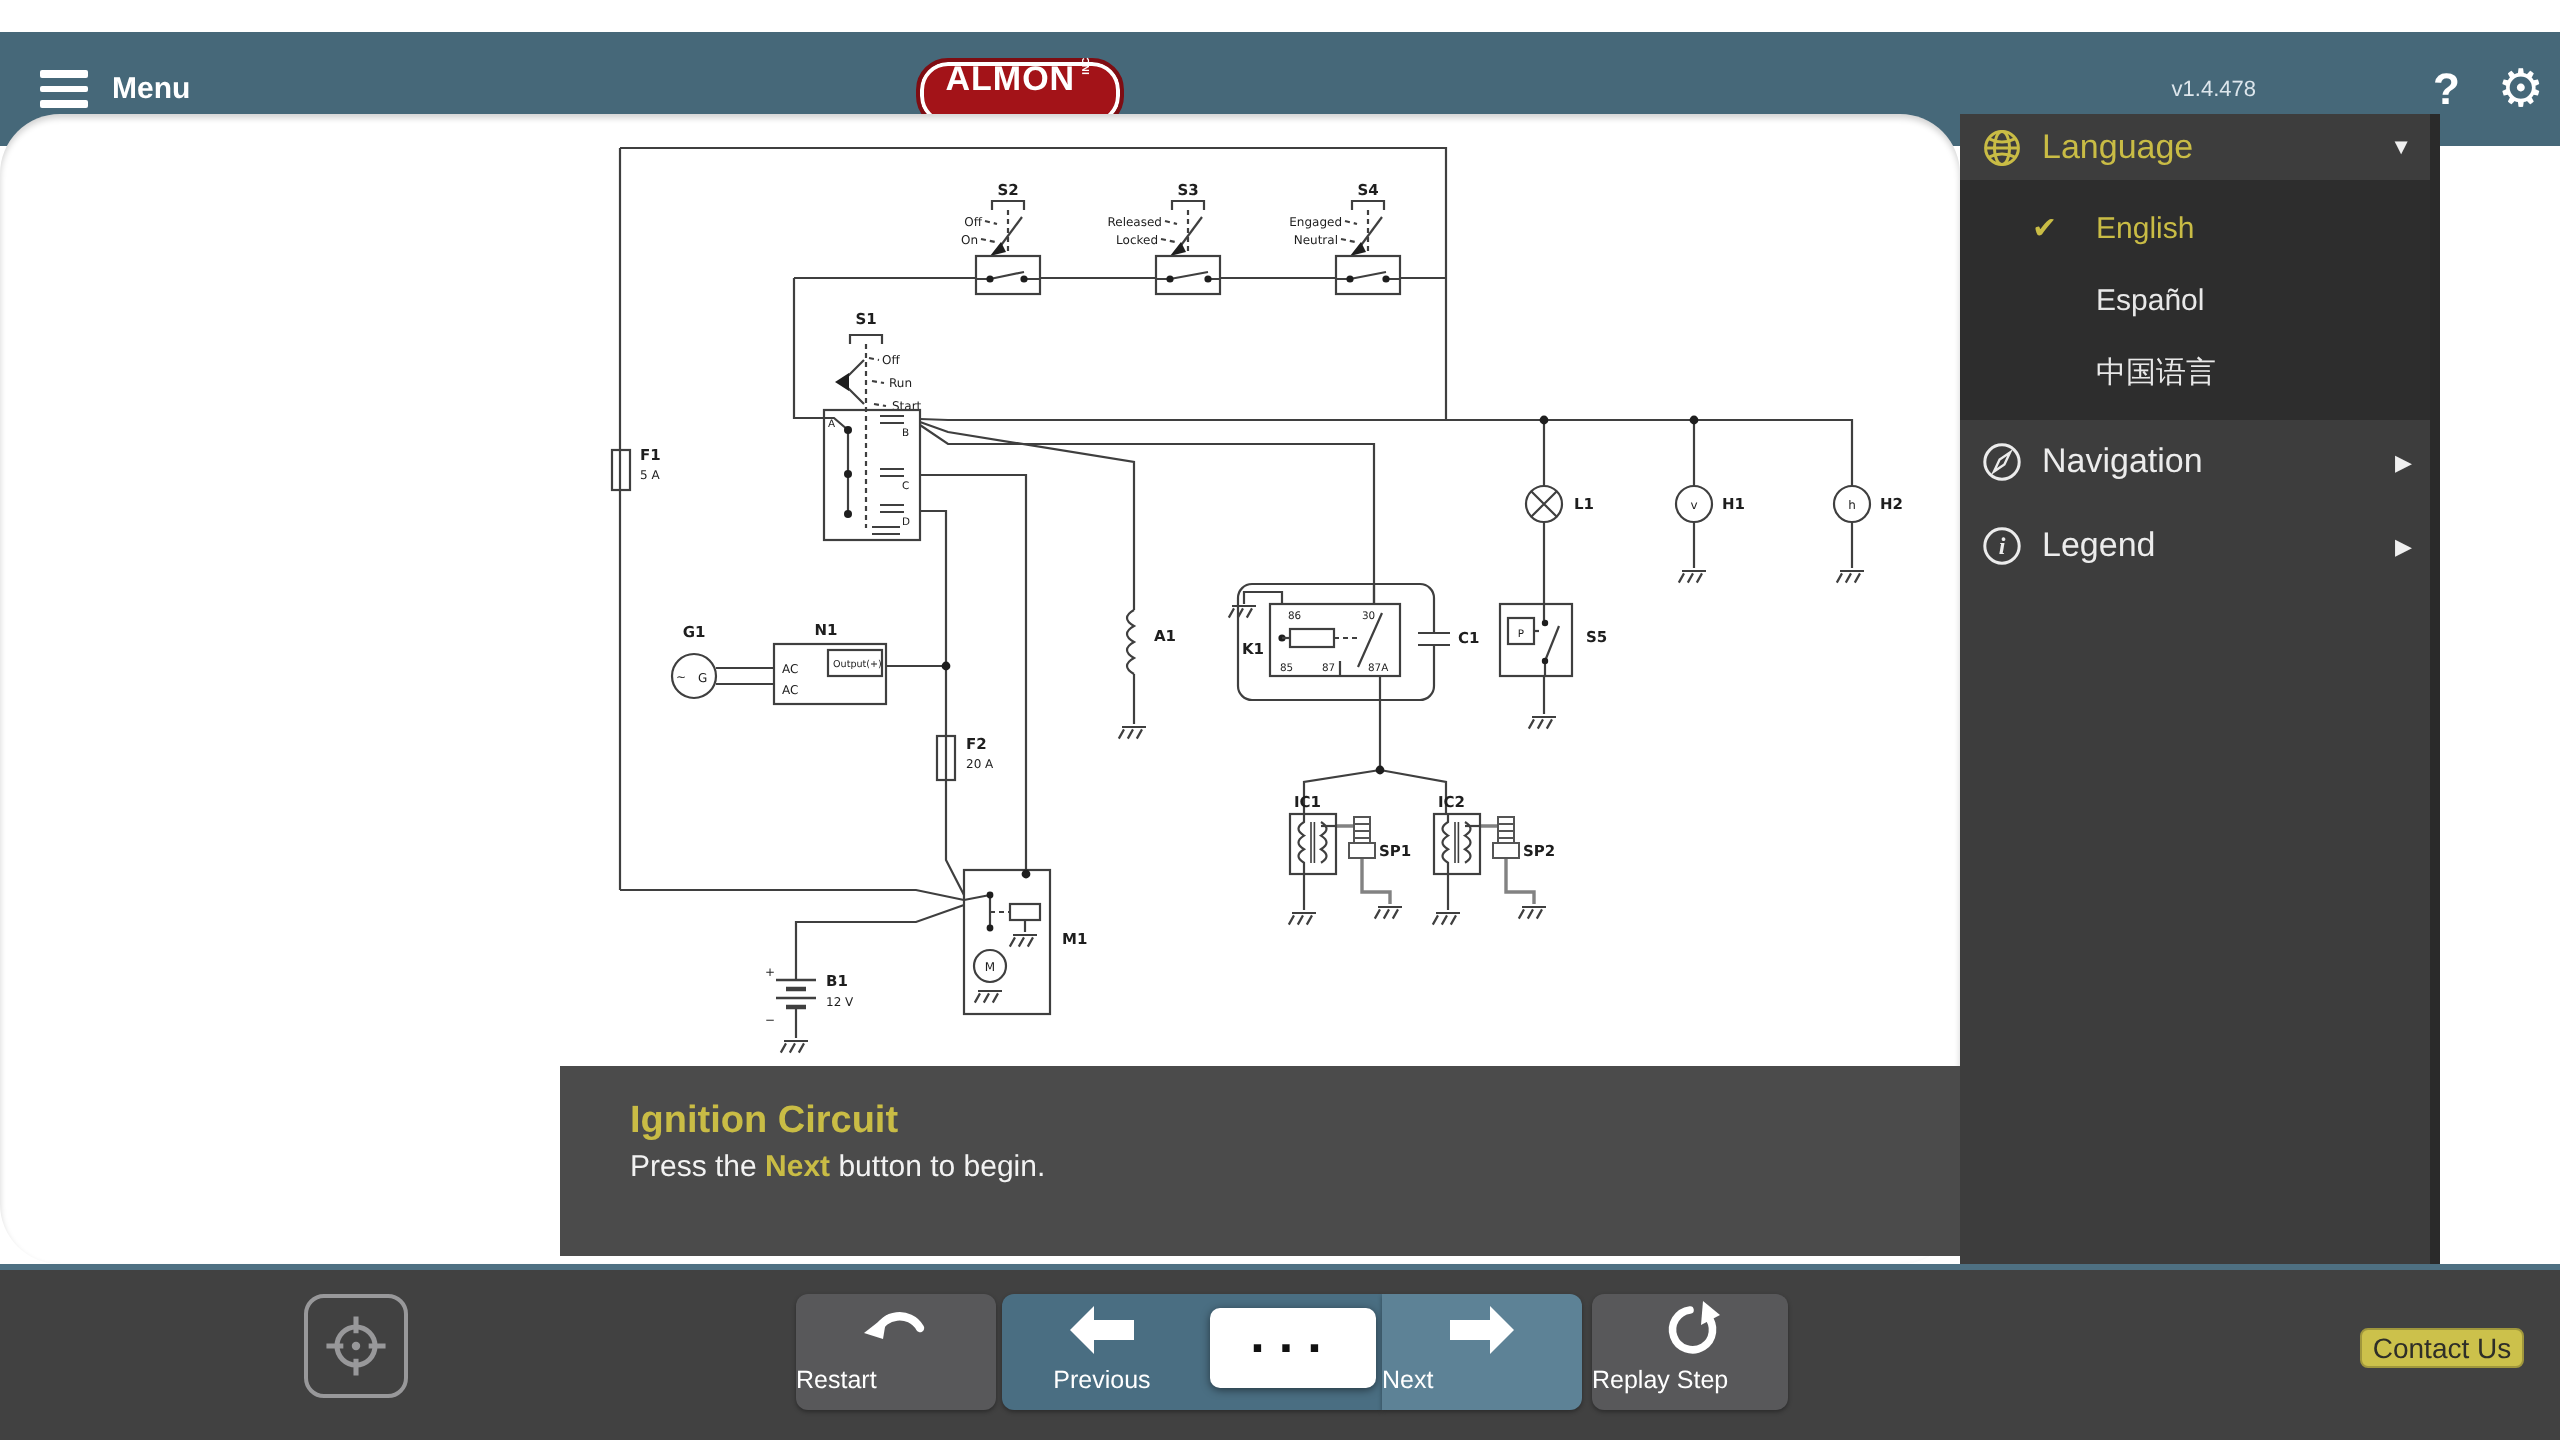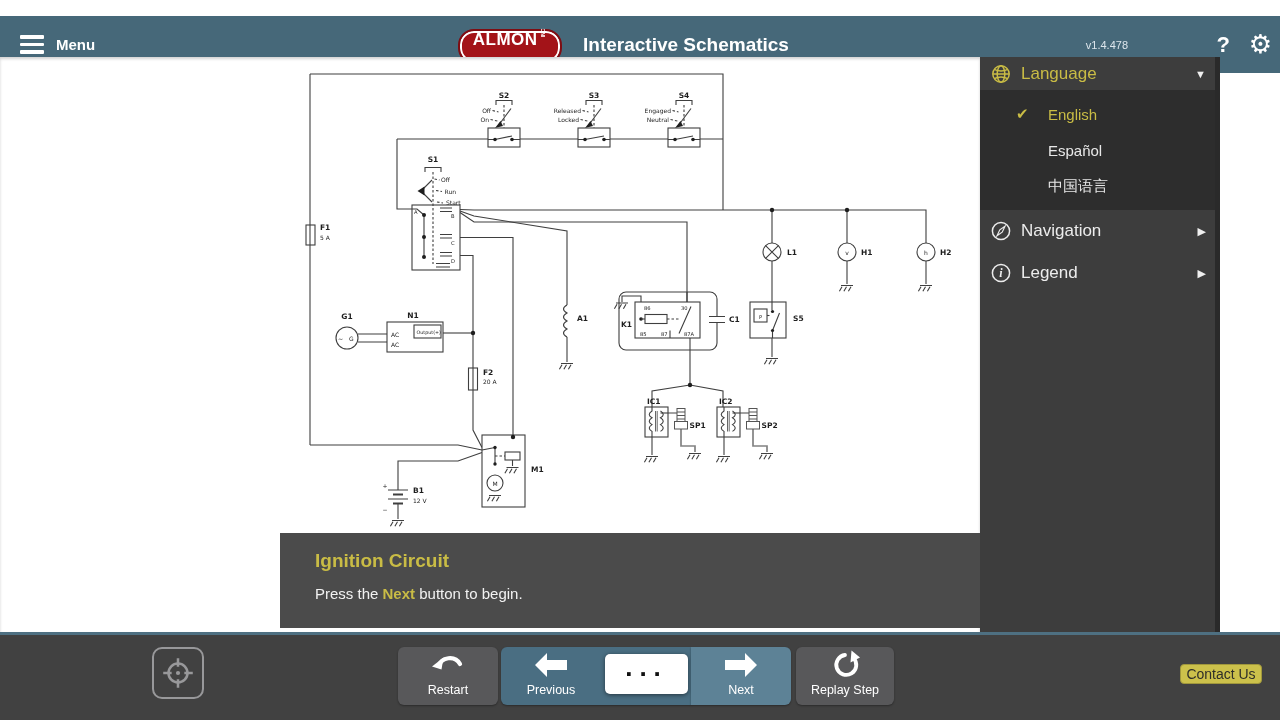--- a/index.html
+++ b/index.html
@@ -19,38 +19,38 @@
   .app-title{position:absolute;left:583px;top:0;height:57px;display:flex;align-items:center;
              color:#fff;font-size:19px;font-weight:bold;}
   .version{position:absolute;right:152px;top:0;height:57px;display:flex;align-items:center;
            color:#dde6ec;font-size:11px;}
   .help-btn{position:absolute;right:50px;top:0;height:57px;display:flex;align-items:center;
             color:#fff;font-size:22px;font-weight:bold;cursor:pointer;}
   .gear-btn{position:absolute;right:8px;top:0;height:57px;display:flex;align-items:center;
             color:#fff;font-size:26px;cursor:pointer;}
   
   .main{position:absolute;left:0;top:57px;width:980px;height:575px;background:#fff;
-        box-shadow:inset 0 2px 3px rgba(0,0,0,.18);}
+        box-shadow:inset 0 2px 3px rgba(0,0,0,.18);border-radius:30px;}
   .sch{position:absolute;left:0;top:0;}
   .sch .w{stroke:#3f3f3f;stroke-width:1.1;fill:none;}
   .sch .wg{stroke:#828282;stroke-width:1.7;fill:none;}
   .sch .box{fill:#fff;stroke:#3f3f3f;stroke-width:1.1;}
   .sch .nf{fill:none;stroke:#3f3f3f;stroke-width:1.1;}
   .sch .dash{stroke-dasharray:2.5,2;}
   .sch .dot{fill:#1e1e1e;stroke:none;}
   .sch text{fill:#1e1e1e;font-family:"DejaVu Sans",sans-serif;}
   .sch .ref{font-size:7.5px;font-weight:bold;}
   .sch .sm{font-size:6px;}
   .sch .tn{font-size:5.2px;}
   .sch .tt{font-size:4.8px;}
   
   .caption{position:absolute;left:280px;top:533px;width:728px;height:95px;background:#4b4b4b;
            box-sizing:border-box;padding:17px 0 12px 35px;}
   .caption-title{color:#c9bc45;font-size:19px;font-weight:bold;}
-  .caption-text{color:#f2f2f2;font-size:15px;margin-top:13px;}
+  .caption-text{color:#f2f2f2;font-size:15px;margin-top:3px;}
   .caption-text .hl{color:#c9bc45;font-weight:bold;}
   
   .sidebar{position:absolute;left:980px;top:57px;width:240px;height:575px;background:#3d3d3d;}
   .side-row{position:relative;height:42px;display:flex;align-items:center;cursor:pointer;color:#ececec;}
   .side-row.lang{height:33px;}
   .side-icon{width:22px;height:22px;margin-left:10px;flex:0 0 22px;display:flex;align-items:center;justify-content:center;}
   .side-label{font-size:17px;margin-left:9px;}
   .side-label.yellow{color:#c9bc45;}
   .caret{position:absolute;right:14px;font-size:11px;color:#f0f0f0;}
   .lang-options{background:#2d2d2d;padding:6px 0;}
@@ -58,21 +58,21 @@
   .lang-check{width:30px;margin-left:36px;color:#c9bc45;font-size:15px;}
   .lang-option .opt-label{margin-left:2px;}
   .lang-option.selected .opt-label{color:#c9bc45;}
   .scroll-strip{position:absolute;right:0;top:0;width:5px;height:575px;background:#2a2a2a;cursor:pointer;}
   
   .divider{position:absolute;left:0;top:632px;width:1280px;height:3px;background:#4e7082;}
   .toolbar{position:absolute;left:0;top:635px;width:1280px;height:85px;background:#414141;}
   .target-btn{position:absolute;left:152px;top:12px;width:52px;height:52px;border:2px solid #98989a;
               border-radius:10px;box-sizing:border-box;display:flex;align-items:center;justify-content:center;cursor:pointer;}
   .tb-btn{position:absolute;top:12px;height:58px;border-radius:6px;display:flex;flex-direction:column;
-          align-items:center;justify-content:flex-start;cursor:pointer;box-shadow:0 1px 2px rgba(0,0,0,.35);}
+          justify-content:flex-start;cursor:pointer;box-shadow:0 1px 2px rgba(0,0,0,.35);}
   .tb-btn .icon{height:36px;display:flex;align-items:center;justify-content:center;}
   .tb-btn .lbl{color:#fff;font-size:12.5px;line-height:14px;}
   .btn-gray{background:#58585a;}
   .btn-restart{left:398px;width:100px;}
   .btn-prev{left:501px;width:190px;background:#4a6e82;border-radius:6px 0 0 6px;align-items:flex-start;}
   .btn-prev .inner{width:100px;display:flex;flex-direction:column;align-items:center;}
   .btn-next{left:691px;width:100px;background:#5d8296;border-radius:0 6px 6px 0;}
   .btn-replay{left:796px;width:98px;}
   .ellipsis-btn{position:absolute;left:605px;top:19px;width:83px;height:40px;background:#fff;border-radius:5px;
                 box-shadow:0 1px 4px rgba(0,0,0,.5);display:flex;align-items:center;justify-content:center;cursor:pointer;}
@@ -92,21 +92,20 @@
           <span></span>
           <span></span>
           <span></span>
         </div>
       <div class="menu-label">Menu</div>
     </div>
     <div class="logo">
       <span class="logo-text">ALMON</span>
         <span class="logo-sub">INC</span>
     </div>
-    <div class="app-title">Interactive Schematics</div>
     <div class="version">v1.4.478</div>
     <div class="help-btn">?</div>
     <div class="gear-btn">⚙</div>
   </div>
 
   <div class="main">
     <svg class="sch" width="980" height="575" viewBox="0 57 980 575">
       <defs>
         <g id="gnd">
             <path class="w" d="M-6,0 H6 M-5,1.2 L-7.6,5.8 M-0.5,1.2 L-3.1,5.8 M4,1.2 L1.4,5.8"></path>

